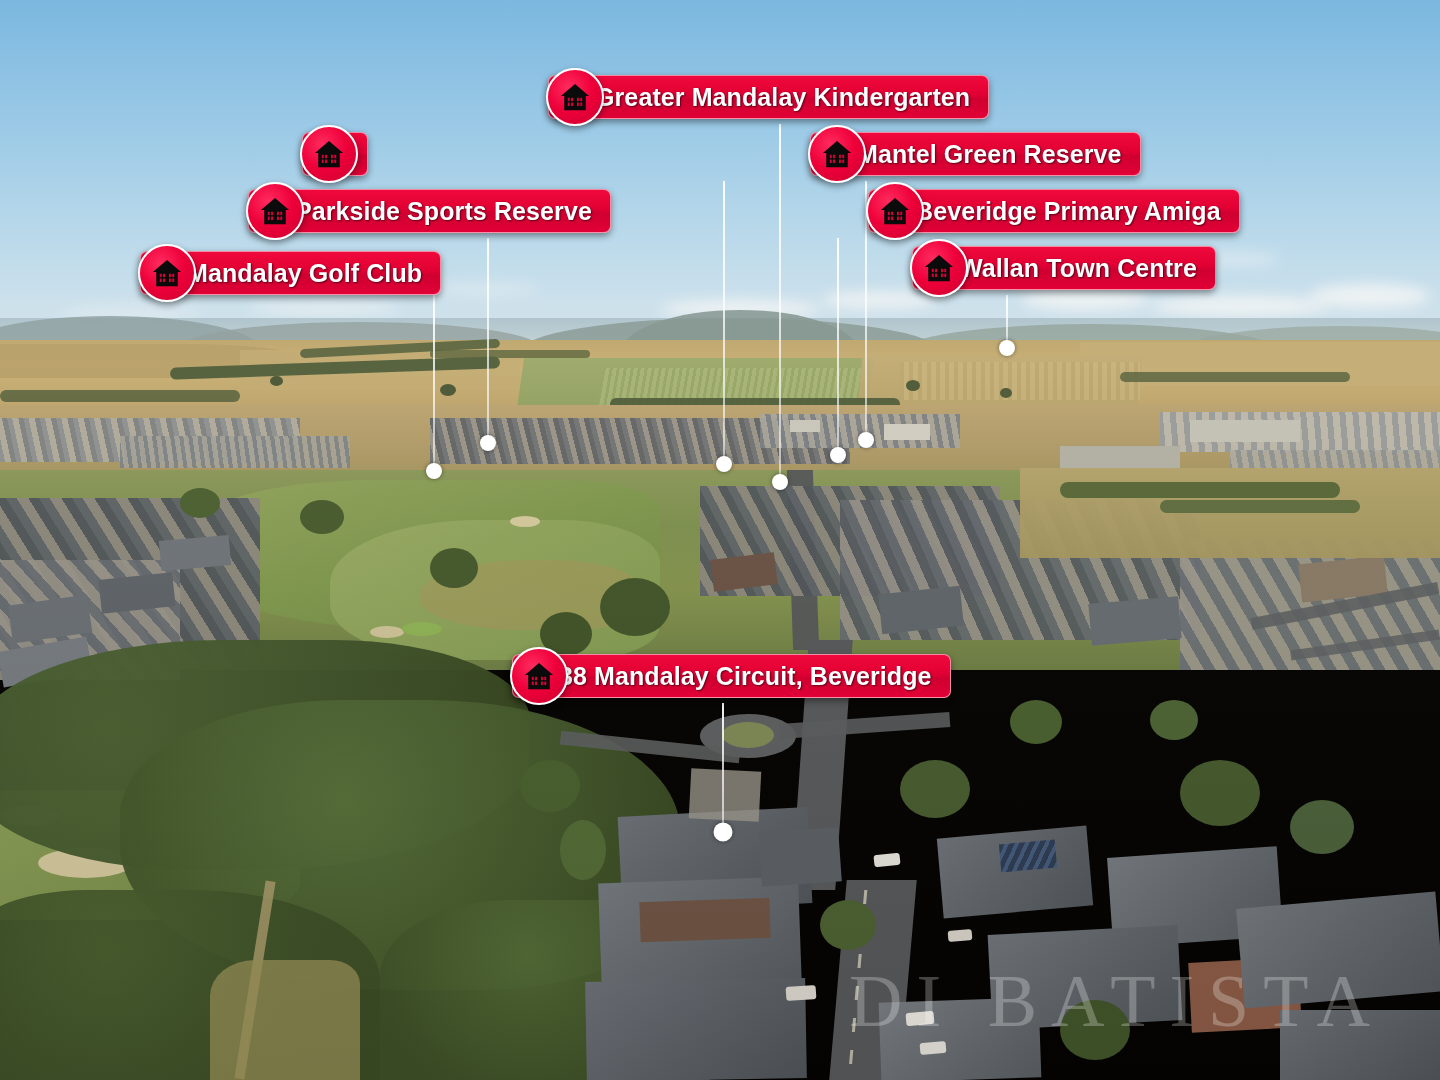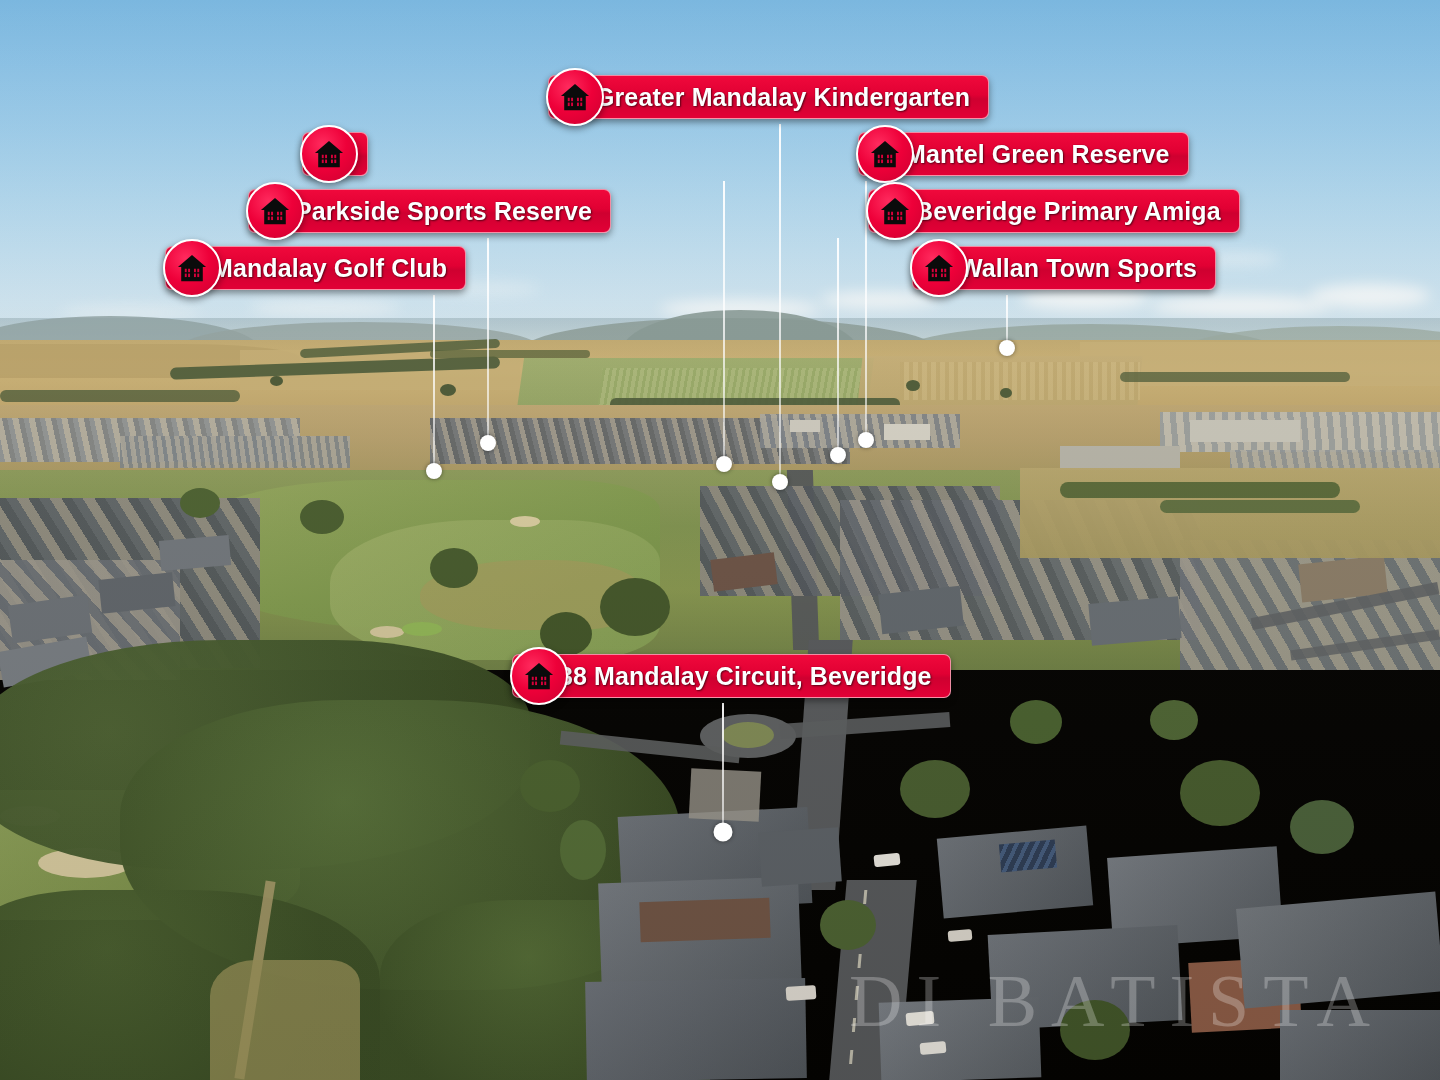--- a/index.html
+++ b/index.html
@@ -332,41 +332,41 @@
     <line x1="7.5" y1="21.2" x2="14.7" y2="21.2" stroke="#0b0b0b" stroke-width="1.5"></line>
     <line x1="20.9" y1="16" x2="20.9" y2="26.5" stroke="#0b0b0b" stroke-width="1.5"></line>
     <line x1="17.3" y1="21.2" x2="24.5" y2="21.2" stroke="#0b0b0b" stroke-width="1.5"></line>
   </svg>
 </div>
           <span class="label-text">Parkside Sports Reserve</span>
         </div>
       </div>
       <div class="leader" style="left: 433px; top: 295px; height: 176px;"></div>
       <div class="dot" style="left: 434px; top: 471px;"></div>
-      <div class="pin" style="left: 165px; top: 241px;">
+      <div class="pin" style="left: 140px; top: 241px; align-items: flex-end;">
         <div class="bar">
           <div class="badge">
   <svg width="30" height="30" viewBox="0 0 32 32" aria-hidden="true">
     <path d="M16 2 L31 15 L27.5 15 L27.5 30 L4.5 30 L4.5 15 L1 15 Z" fill="#0b0b0b"></path>
     <rect x="7.5" y="16" width="7.2" height="10.5" fill="#d8003a"></rect>
     <rect x="17.3" y="16" width="7.2" height="10.5" fill="#d8003a"></rect>
     <rect x="7.5" y="16" width="7.2" height="10.5" fill="none" stroke="#0b0b0b" stroke-width="1.6"></rect>
     <rect x="17.3" y="16" width="7.2" height="10.5" fill="none" stroke="#0b0b0b" stroke-width="1.6"></rect>
     <line x1="11.1" y1="16" x2="11.1" y2="26.5" stroke="#0b0b0b" stroke-width="1.5"></line>
     <line x1="7.5" y1="21.2" x2="14.7" y2="21.2" stroke="#0b0b0b" stroke-width="1.5"></line>
     <line x1="20.9" y1="16" x2="20.9" y2="26.5" stroke="#0b0b0b" stroke-width="1.5"></line>
     <line x1="17.3" y1="21.2" x2="24.5" y2="21.2" stroke="#0b0b0b" stroke-width="1.5"></line>
   </svg>
 </div>
           <span class="label-text">Mandalay Golf Club</span>
         </div>
       </div>
       <div class="leader" style="left: 865px; top: 181px; height: 259px;"></div>
       <div class="dot" style="left: 866px; top: 440px;"></div>
-      <div class="pin" style="left: 858px; top: 127px;">
+      <div class="pin" style="left: 810px; top: 127px;">
         <div class="bar">
           <div class="badge">
   <svg width="30" height="30" viewBox="0 0 32 32" aria-hidden="true">
     <path d="M16 2 L31 15 L27.5 15 L27.5 30 L4.5 30 L4.5 15 L1 15 Z" fill="#0b0b0b"></path>
     <rect x="7.5" y="16" width="7.2" height="10.5" fill="#d8003a"></rect>
     <rect x="17.3" y="16" width="7.2" height="10.5" fill="#d8003a"></rect>
     <rect x="7.5" y="16" width="7.2" height="10.5" fill="none" stroke="#0b0b0b" stroke-width="1.6"></rect>
     <rect x="17.3" y="16" width="7.2" height="10.5" fill="none" stroke="#0b0b0b" stroke-width="1.6"></rect>
     <line x1="11.1" y1="16" x2="11.1" y2="26.5" stroke="#0b0b0b" stroke-width="1.5"></line>
     <line x1="7.5" y1="21.2" x2="14.7" y2="21.2" stroke="#0b0b0b" stroke-width="1.5"></line>
@@ -407,21 +407,21 @@
     <rect x="7.5" y="16" width="7.2" height="10.5" fill="#d8003a"></rect>
     <rect x="17.3" y="16" width="7.2" height="10.5" fill="#d8003a"></rect>
     <rect x="7.5" y="16" width="7.2" height="10.5" fill="none" stroke="#0b0b0b" stroke-width="1.6"></rect>
     <rect x="17.3" y="16" width="7.2" height="10.5" fill="none" stroke="#0b0b0b" stroke-width="1.6"></rect>
     <line x1="11.1" y1="16" x2="11.1" y2="26.5" stroke="#0b0b0b" stroke-width="1.5"></line>
     <line x1="7.5" y1="21.2" x2="14.7" y2="21.2" stroke="#0b0b0b" stroke-width="1.5"></line>
     <line x1="20.9" y1="16" x2="20.9" y2="26.5" stroke="#0b0b0b" stroke-width="1.5"></line>
     <line x1="17.3" y1="21.2" x2="24.5" y2="21.2" stroke="#0b0b0b" stroke-width="1.5"></line>
   </svg>
 </div>
-          <span class="label-text">Wallan Town Sports</span>
+          <span class="label-text">Wallan Town Centre</span>
         </div>
       </div>
       <div class="leader" style="left: 722px; top: 703px; height: 129px;"></div>
       <div class="dot big" style="left: 723px; top: 832px;"></div>
       <div class="pin" style="left: 512px; top: 649px;">
         <div class="bar">
           <div class="badge">
   <svg width="30" height="30" viewBox="0 0 32 32" aria-hidden="true">
     <path d="M16 2 L31 15 L27.5 15 L27.5 30 L4.5 30 L4.5 15 L1 15 Z" fill="#0b0b0b"></path>
     <rect x="7.5" y="16" width="7.2" height="10.5" fill="#d8003a"></rect>

